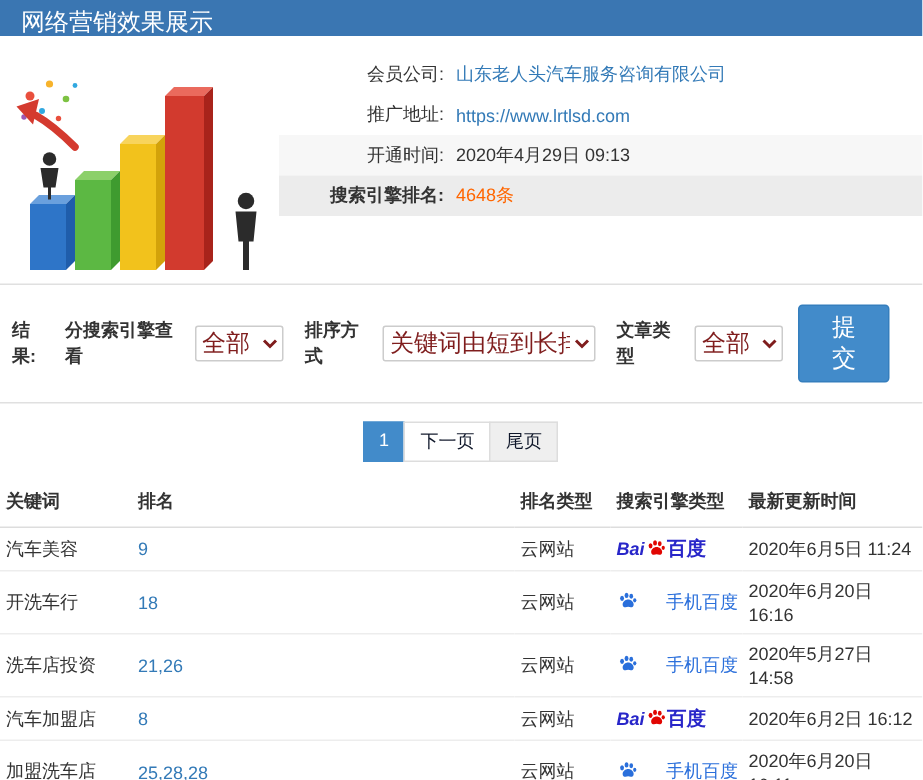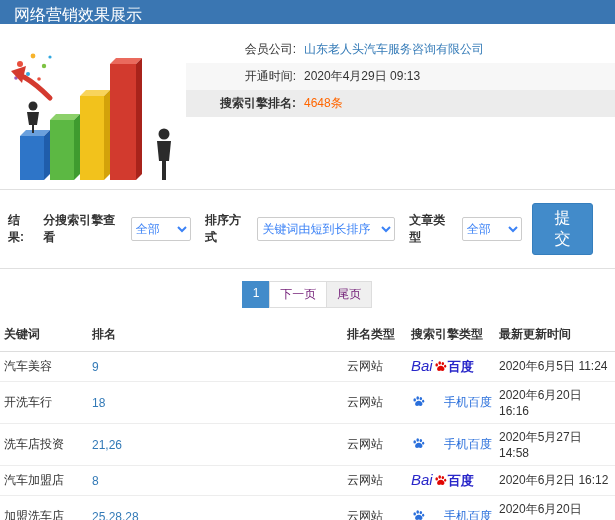--- a/index.html
+++ b/index.html
@@ -31,47 +31,47 @@
 
   .filter-bar {
     display: flex; align-items: center;
     border-top: 1px solid #e0e0e0; border-bottom: 1px solid #e0e0e0;
     padding: 13px 8px; background: #fff; justify-content: space-between;
   }
   .result-label { font-weight: bold; }
   .filter-controls { display: flex; align-items: center; gap: 6px; margin-left: auto; margin-right: 14px; }
   .ctl-label { font-weight: bold; margin-left: 8px; }
   select {
-    font-size: 12px; height: 24px;
+    font-size: 16px; height: 24px;
     border: 1px solid #ccc; border-radius: 2px;
-    background: #fff; color: #3b82f6; font-family: Liberation Serif, serif;
+    background: #fff; color: #7f1d1d; font-family: Liberation Serif, serif;
   }
   .sel-engine, .sel-article { width: 62px; }
   .sel-sort { width: 142px; }
   .submit-btn {
     background: #428bca; color: #fff;
     border: 1px solid #357ebd; border-radius: 3px;
     font-size: 16px; padding: 4px 14px; cursor: pointer; margin-left: 4px;
   }
 
   .pagination { display: flex; justify-content: center; padding: 12px 0 10px 0; }
   .page-item {
     font-size: 12px; padding: 4px 10px;
-    border: 1px solid #ddd; color: #701a75; background: #fff;
+    border: 1px solid #ddd; color: #0f172a; background: #fff;
     cursor: pointer; margin-left: -1px; text-decoration: none;
   }
   .page-item.active { background: #428bca; border-color: #428bca; color: #fff; }
   .page-item.muted { background: #efefef; }
 
   table { width: 100%; border-collapse: collapse; table-layout: fixed; font-size: 12px; }
   th { text-align: left; font-weight: bold; padding: 8px 4px; border-bottom: 1px solid #ddd; color: #333; }
   td { padding: 5px 4px; border-bottom: 1px solid #ededed; height: 25px; }
   .rank-link { color: #337ab7; text-decoration: none; cursor: pointer; }
   .engine-cell { white-space: nowrap; }
-  .bd-text { color: #2826c9; font-weight: normal; font-size: 15px; font-style: italic; }
+  .bd-text { color: #2826c9; font-weight: bold; font-size: 12px; font-style: italic; }
   .bd-cn { color: #2826c9; font-weight: bold; font-size: 13px; }
   .mb-text { color: #2a6fdb; font-size: 12px; margin-left: 18px; }
 </style>
 </head>
 <body>
 
 <div class="titlebar">
   <span>网络营销效果展示</span>
 </div>
 
@@ -108,20 +108,24 @@
       <path d="M21 82 h12 l-2 13 h-3 v8 h-2 v-8 h-3 Z" fill="#2b2b2b"></path>
 
       <circle cx="158" cy="104" r="5.5" fill="#2b2b2b"></circle>
       <path d="M151 111 h14 l-2 20 h-3 v19 h-4 v-19 h-3 Z" fill="#2b2b2b"></path>
     </svg>
   </div>
   <div class="info-form">
     <div class="info-row r1">
       <span class="info-label">会员公司:</span>
       <a class="link">山东老人头汽车服务咨询有限公司</a>
+    </div>
+    <div class="info-row r2">
+      <span class="info-label">推广地址:</span>
+      <a class="link">https://www.lrtlsd.com</a>
     </div>
     <div class="info-row r3">
       <span class="info-label">开通时间:</span>
       <span>2020年4月29日 09:13</span>
     </div>
     <div class="info-row r4">
       <span class="info-label">搜索引擎排名:</span>
       <span class="highlight-val">4648条</span>
     </div>
   </div>

